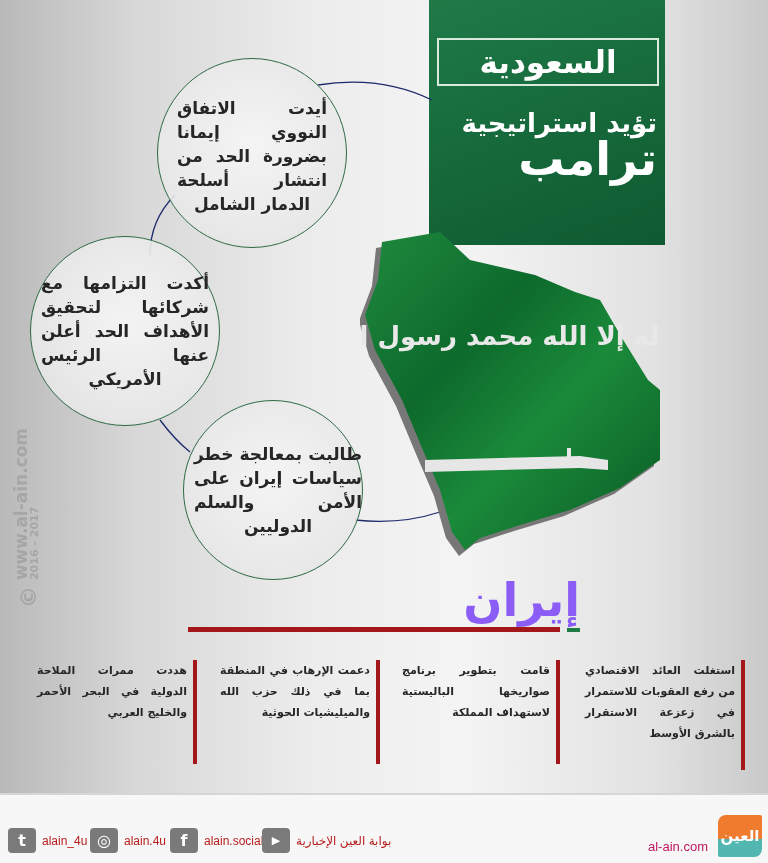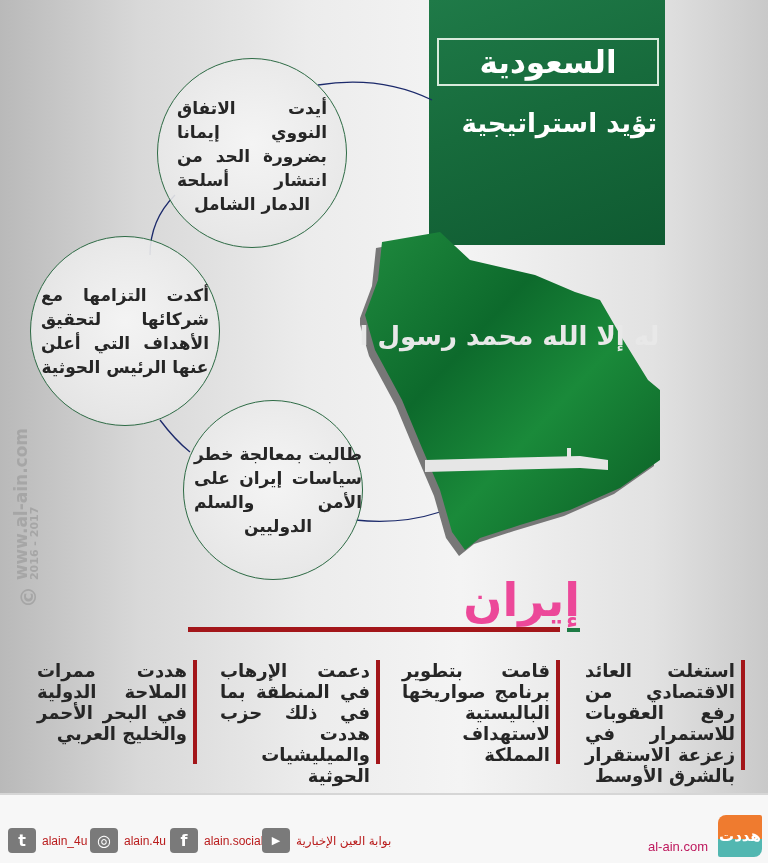--- a/index.html
+++ b/index.html
@@ -62,32 +62,32 @@
     display:flex; align-items:center; gap:6px;
   }
   .wm-copy { font-size:22px; }
   .wm-text { display:flex; flex-direction:column; line-height:14px; }
   .wm-url { font-size:17px; }
   .wm-years { font-size:11px; }
 
   
   .iran-title {
     position:absolute; left:185px; top:575px; width:395px; height:50px;
-    color:#ec4899; font-size:46px; font-weight:bold; direction:rtl; text-align:right;
+    color:#8b5cf6; font-size:46px; font-weight:bold; direction:rtl; text-align:right;
     letter-spacing:24px; line-height:50px;
   }
   .iran-rule { position:absolute; left:188px; top:627px; width:372px; height:5px; background:#a3161a; }
   .iran-green { position:absolute; left:567px; top:628px; width:13px; height:4px; background:#1e7b45; }
 
   
   .iran-col { position:absolute; top:660px; display:flex; flex-direction:row-reverse; }
   .iran-bar { width:4px; background:#a3161a; margin-left:6px; }
   .iran-col .iran-text {
     direction:rtl; text-align:justify; text-align-last:right;
-    font-size:18px; line-height:21px; color:#262626; font-weight:bold;
+    font-size:11px; line-height:21px; color:#262626; font-weight:bold;
   }
   .col-1 { left:585px;justify-content:center; }
   .col-1 .iran-text { width:150px; }
   .col-1 .iran-bar { height:110px; }
   .col-2 { left:402px; }
   .col-2 .iran-text { width:148px; }
   .col-2 .iran-bar { height:104px; }
   .col-3 { left:220px; }
   .col-3 .iran-text { width:150px; }
   .col-3 .iran-bar { height:104px; }
@@ -115,20 +115,21 @@
   }
 </style>
 </head>
 <body>
 
 <div class="title-panel">
   <div class="title-box">
     <span class="arabic">السعودية</span>
   </div>
   <div class="title-line tl-1 arabic">تؤيد استراتيجية</div>
+  <div class="title-line tl-2 arabic">ترامب</div>
 </div>
 
 <svg class="connectors" viewBox="0 0 768 600">
   <path d="M 318 85 Q 380 75 432 100" fill="none" stroke="#1c2a6b" stroke-width="1.3"></path>
   <path d="M 175 195 Q 150 220 150 255" fill="none" stroke="#1c2a6b" stroke-width="1.3"></path>
   <path d="M 160 420 Q 175 440 190 452" fill="none" stroke="#1c2a6b" stroke-width="1.3"></path>
   <path d="M 355 520 Q 400 525 440 512" fill="none" stroke="#1c2a6b" stroke-width="1.3"></path>
 </svg>
 
 <div class="map">
@@ -146,21 +147,21 @@
     <text x="150" y="125" text-anchor="middle" fill="#e8e8e8" font-size="26" font-weight="bold" font-family="DejaVu Sans, sans-serif" direction="rtl">لا إله إلا الله محمد رسول الله</text>
     <path d="M 65 240 L 220 236 L 248 240 L 248 250 L 220 248 L 65 252 Z" fill="#e6e6e6"></path>
     <rect x="207" y="228" width="4" height="14" fill="#e6e6e6"></rect>
   </svg>
 </div>
 
 <div class="circle c1">
   <div class="circle-text arabic">أيدت الاتفاق النووي إيمانا بضرورة الحد من انتشار أسلحة الدمار الشامل</div>
 </div>
 <div class="circle c2">
-  <div class="circle-text arabic">أكدت التزامها مع شركائها لتحقيق الأهداف التي أعلن عنها الرئيس الحوثية</div>
+  <div class="circle-text arabic">أكدت التزامها مع شركائها لتحقيق الأهداف الحد أعلن عنها الرئيس الأمريكي</div>
 </div>
 <div class="circle c3">
   <div class="circle-text arabic">طالبت بمعالجة خطر سياسات إيران على الأمن والسلم الدوليين</div>
 </div>
 
 <div class="watermark">
   <div class="watermark-inner">
     <span class="wm-copy">©</span>
     <div class="wm-text">
       <span class="wm-url">www.al-ain.com</span>
@@ -176,21 +177,21 @@
 <div class="iran-col col-1">
   <div class="iran-bar"></div>
   <div class="iran-text arabic">استغلت العائد الاقتصادي من رفع العقوبات للاستمرار في زعزعة الاستقرار بالشرق الأوسط</div>
 </div>
 <div class="iran-col col-2">
   <div class="iran-bar"></div>
   <div class="iran-text arabic">قامت بتطوير برنامج صواريخها الباليستية لاستهداف المملكة</div>
 </div>
 <div class="iran-col col-3">
   <div class="iran-bar"></div>
-  <div class="iran-text arabic">دعمت الإرهاب في المنطقة بما في ذلك حزب هددت والميليشيات الحوثية</div>
+  <div class="iran-text arabic">دعمت الإرهاب في المنطقة بما في ذلك حزب الله والميليشيات الحوثية</div>
 </div>
 <div class="iran-col col-4">
   <div class="iran-bar"></div>
   <div class="iran-text arabic">هددت ممرات الملاحة الدولية في البحر الأحمر والخليج العربي</div>
 </div>
 
 <div class="footer">
   <div class="social s-tw">
     <span class="social-icon">t</span>
     <span class="social-label">alain_4u</span>
@@ -202,15 +203,15 @@
   <div class="social s-fb">
     <span class="social-icon">f</span>
     <span class="social-label">alain.social</span>
   </div>
   <div class="social s-yt">
     <span class="social-icon" style="font-size:11px;">▶</span>
     <span class="social-label arabic" style="font-weight:normal;">بوابة العين الإخبارية</span>
   </div>
   <span class="site-url">al-ain.com</span>
   <div class="logo">
-    <span class="arabic">هددت</span>
+    <span class="arabic">العين</span>
   </div>
 </div>
 
 </body></html>

